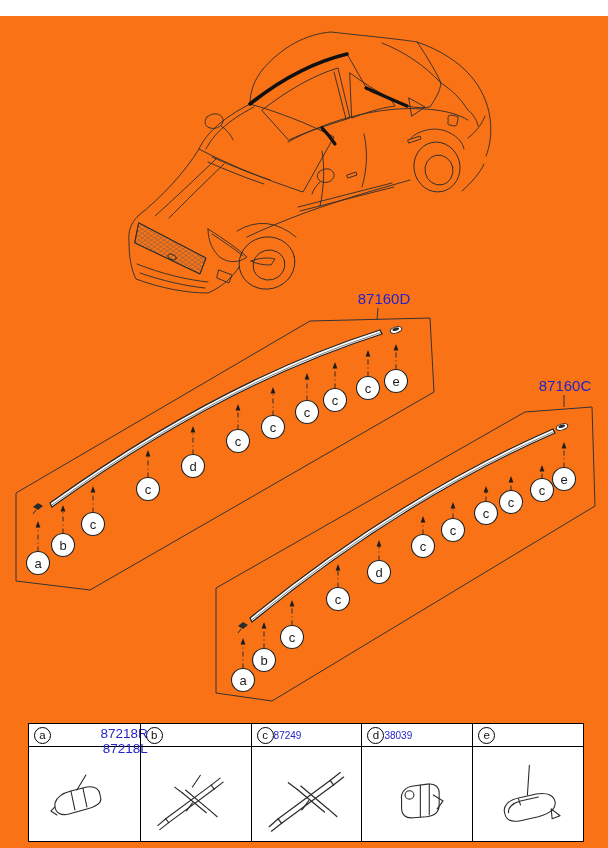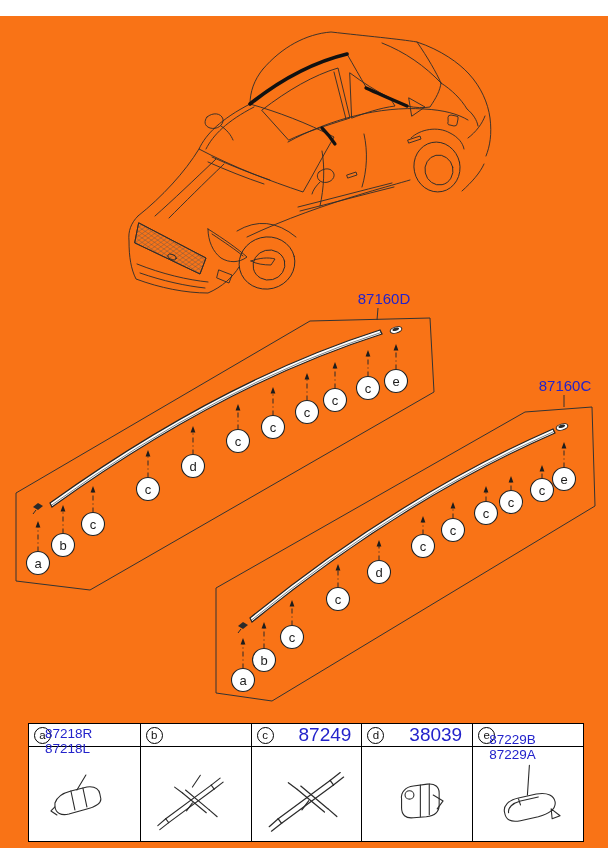--- a/index.html
+++ b/index.html
@@ -7,22 +7,22 @@
   #stage{position:relative;width:608px;height:848px;background:#f97316;margin-top:16px;}
   svg text.lbl{font-family:"Liberation Sans",sans-serif;font-size:15px;fill:#2323cb;}
   svg text.co{font-family:"Liberation Sans",sans-serif;font-size:13px;fill:#1c1c1c;}
   .legend{position:absolute;left:28px;top:707px;width:556px;height:119px;display:grid;
           grid-template-columns:repeat(5,1fr);border:1.5px solid #000;background:#fff;box-sizing:border-box;}
   .cell{position:relative;border-left:1px solid #000;box-sizing:border-box;}
   .cell:first-child{border-left:none;}
   .cell-head{height:23px;border-bottom:1px solid #000;display:flex;align-items:center;box-sizing:border-box;}
   .circ{width:15px;height:15px;border:1.2px solid #000;border-radius:50%;font-size:11.5px;
         display:flex;align-items:center;justify-content:center;margin-left:5px;flex:0 0 auto;color:#111;}
-  .head-num{flex:1;text-align:right;color:#2323cb;font-size:19px;padding-right:10px;}
-  .nums{position:absolute;top:2px;left:16px;width:100%;text-align:left;color:#2323cb;
+  .head-num{flex:1;text-align:left;color:#2323cb;font-size:10px;padding-right:10px;}
+  .nums{position:absolute;top:2px;left:8px;width:100%;text-align:right;color:#2323cb;
         font-size:13.5px;line-height:1.12;}
   .icon{position:absolute;left:0;top:23px;width:100%;height:93px;}
   .icon path,.icon line,.icon ellipse{fill:none;stroke:#2b2b2b;stroke-width:1.1;
         stroke-linecap:round;stroke-linejoin:round;}
 </style>
 </head>
 <body>
 
 <div id="stage">
 
@@ -363,24 +363,20 @@
           <path d="M68,37 L68,68"></path>
       <path d="M72,48 L82,54 L76,62"></path>
     </svg>
   </div>
 
   <div class="cell">
     <div class="cell-head">
       <span class="circ">e</span>
       <span class="head-num"></span>
     </div>
-    <div class="nums" style="top:8px">
-      <div>87229B</div>
-          <div>87229A</div>
-    </div>
     <svg class="icon" viewBox="0 0 111 93">
       <path d="M57,18 L55,48"></path>
       <path d="M32,66 C30,59 36,53 46,51 L64,47 C76,45 82,49 83,55 C84,62 77,67 66,70 L48,74 C38,76 33,73 32,66 Z"></path>
       <path d="M36,66 C35,61 40,56 48,54 L66,50"></path>
       <path d="M79,62 L88,69 L80,72 Z"></path>
       <path d="M46,52 L48,58"></path>
     </svg>
   </div>
 </div>
 </div>

